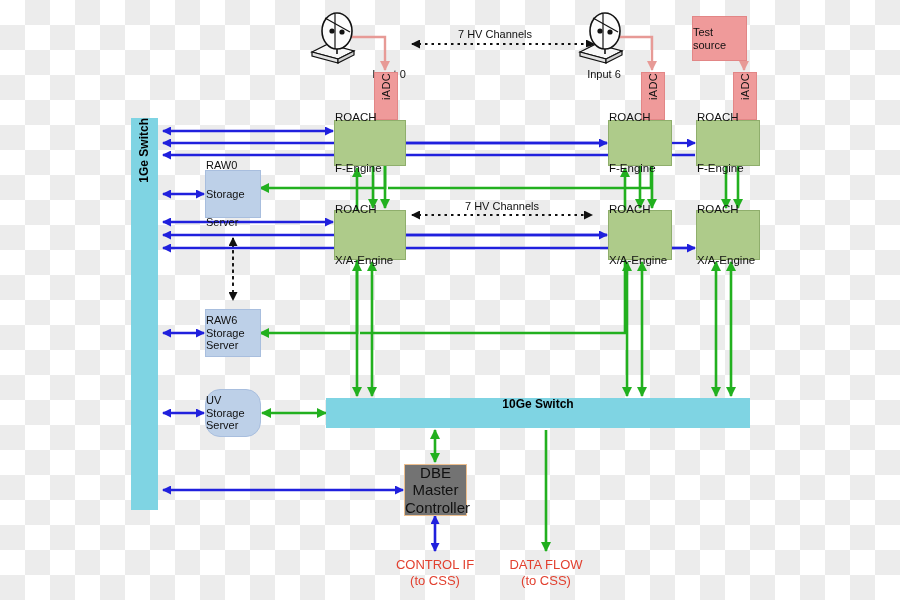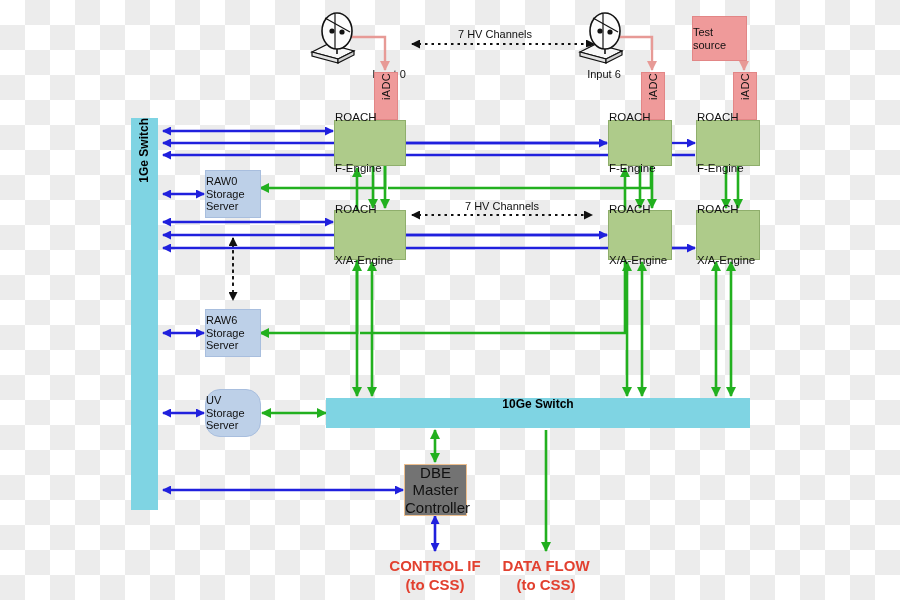--- a/index.html
+++ b/index.html
@@ -27,21 +27,21 @@
   .roach{background:#aecb8a;border:1px solid #8fae6c;color:#111;font-size:11.5px;gap:37px;}
   .iadc{background:#ef9a9a;border:1px solid #e28686;color:#111;font-size:11px;}
   .iadc span{writing-mode:vertical-rl;transform:rotate(180deg);letter-spacing:.3px;}
   .storage{background:#bdd0e8;border:1px solid #a8bede;color:#111;font-size:11px;}
   .switchbar{background:#7fd4e3;color:#000;font-weight:bold;font-size:12px;}
   .vswitch{background:#7fd4e3;color:#000;font-weight:bold;font-size:12px;}
   .vswitch span{writing-mode:vertical-rl;transform:rotate(180deg);}
   .testsrc{background:#ef9a9a;border:1px solid #e28686;color:#111;font-size:11px;}
   .dbe{background:#737373;border:1px solid #edbe8d;color:#111;font-size:15px;}
   .caption{position:absolute;font-size:11px;color:#111;text-align:center;white-space:nowrap;}
-  .redcap{position:absolute;font-size:15px;color:#e2402f;font-weight:bold;text-align:center;
+  .redcap{position:absolute;font-size:13px;color:#e2402f;font-weight:normal;text-align:center;
           white-space:nowrap;line-height:1.25;}
   .hvlbl{position:absolute;font-size:11px;color:#111;white-space:nowrap;}
   .ant{position:absolute;}
 </style>
 </head>
 <body>
 
 <div id="canvas"></div>
 
 <svg id="wires" viewBox="0 0 900 600" xmlns="http://www.w3.org/2000/svg">
@@ -202,21 +202,21 @@
 </div>
 <div class="node roach" style="left:608px;top:210px;width:64px;height:50px;flex-direction:column;">
   <div>ROACH</div>
   <div>X/A-Engine</div>
 </div>
 <div class="node roach" style="left:696px;top:210px;width:64px;height:50px;flex-direction:column;">
   <div>ROACH</div>
   <div>X/A-Engine</div>
 </div>
 
-<div class="node storage" style="left:205px;top:170px;width:56px;height:48px;flex-direction:column;">
+<div class="node storage" style="left:205px;top:170px;width:56px;height:48px;flex-direction:column;gap:16px;">
   <div>RAW0</div>
   <div>Storage</div>
   <div>Server</div>
 </div>
 <div class="node storage" style="left:205px;top:309px;width:56px;height:48px;flex-direction:column;">
   <div>RAW6</div>
   <div>Storage</div>
   <div>Server</div>
 </div>
 <div class="node storage" style="left:205px;top:389px;width:56px;height:48px;flex-direction:column;border-radius:15px;">

